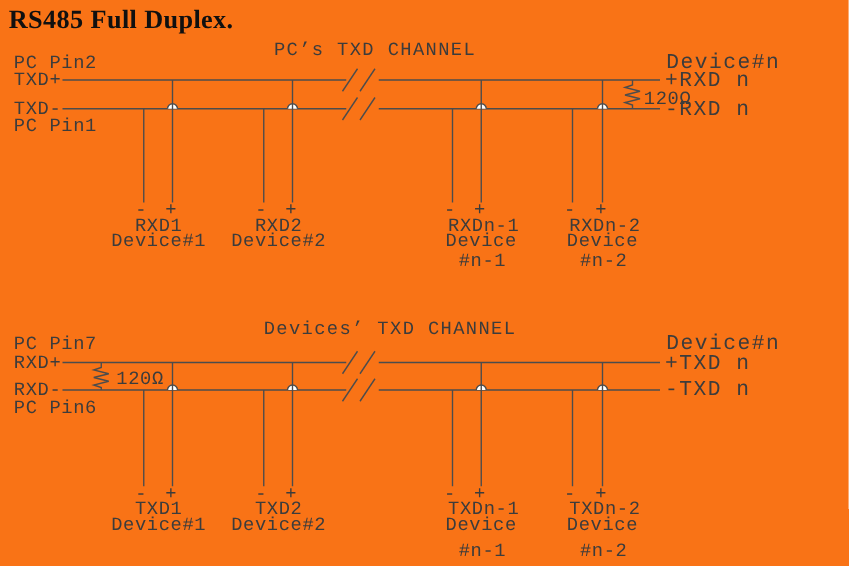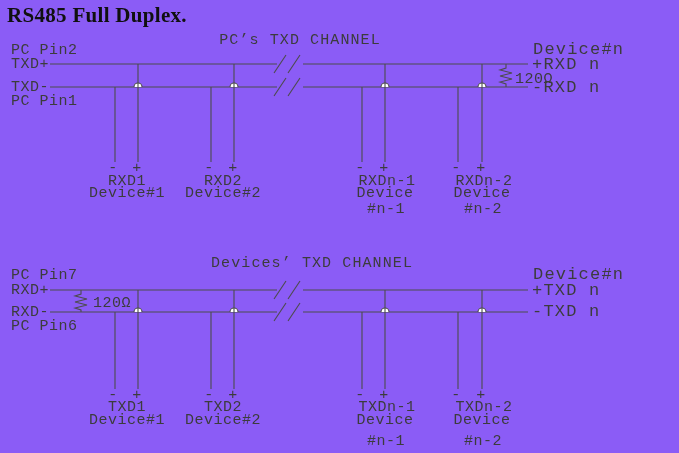--- a/index.html
+++ b/index.html
@@ -1,16 +1,16 @@
 <!DOCTYPE html>
 <html><head>
 <meta charset="utf-8">
 <style>
   html,body{margin:0;padding:0;background:#ffffff;}
-  .page{position:relative;width:679px;height:453px;background:#8b5cf6;overflow:hidden;
+  .page{position:relative;width:679px;height:453px;background:#f97316;overflow:hidden;
         font-family:"Liberation Mono",monospace;}
   svg{position:absolute;left:0;top:0;}
   .wire{stroke:#4c4c4c;stroke-width:1.1;fill:none;}
   .hop{stroke:#4c4c4c;stroke-width:1.1;fill:#ffffff;}
   .mono{font-family:"Liberation Mono",monospace;font-size:15px;fill:#3c3c3c;letter-spacing:0.5px;}
   .mono-big{font-family:"Liberation Mono",monospace;font-size:17px;fill:#3c3c3c;letter-spacing:1.2px;}
   .hdr{font-family:"Liberation Mono",monospace;font-size:15px;fill:#3c3c3c;letter-spacing:1.1px;}
   .ttl{font-family:"Liberation Serif",serif;font-size:21px;font-weight:bold;fill:#101010;letter-spacing:0.3px;}
   .mid{text-anchor:middle;}
 </style>

